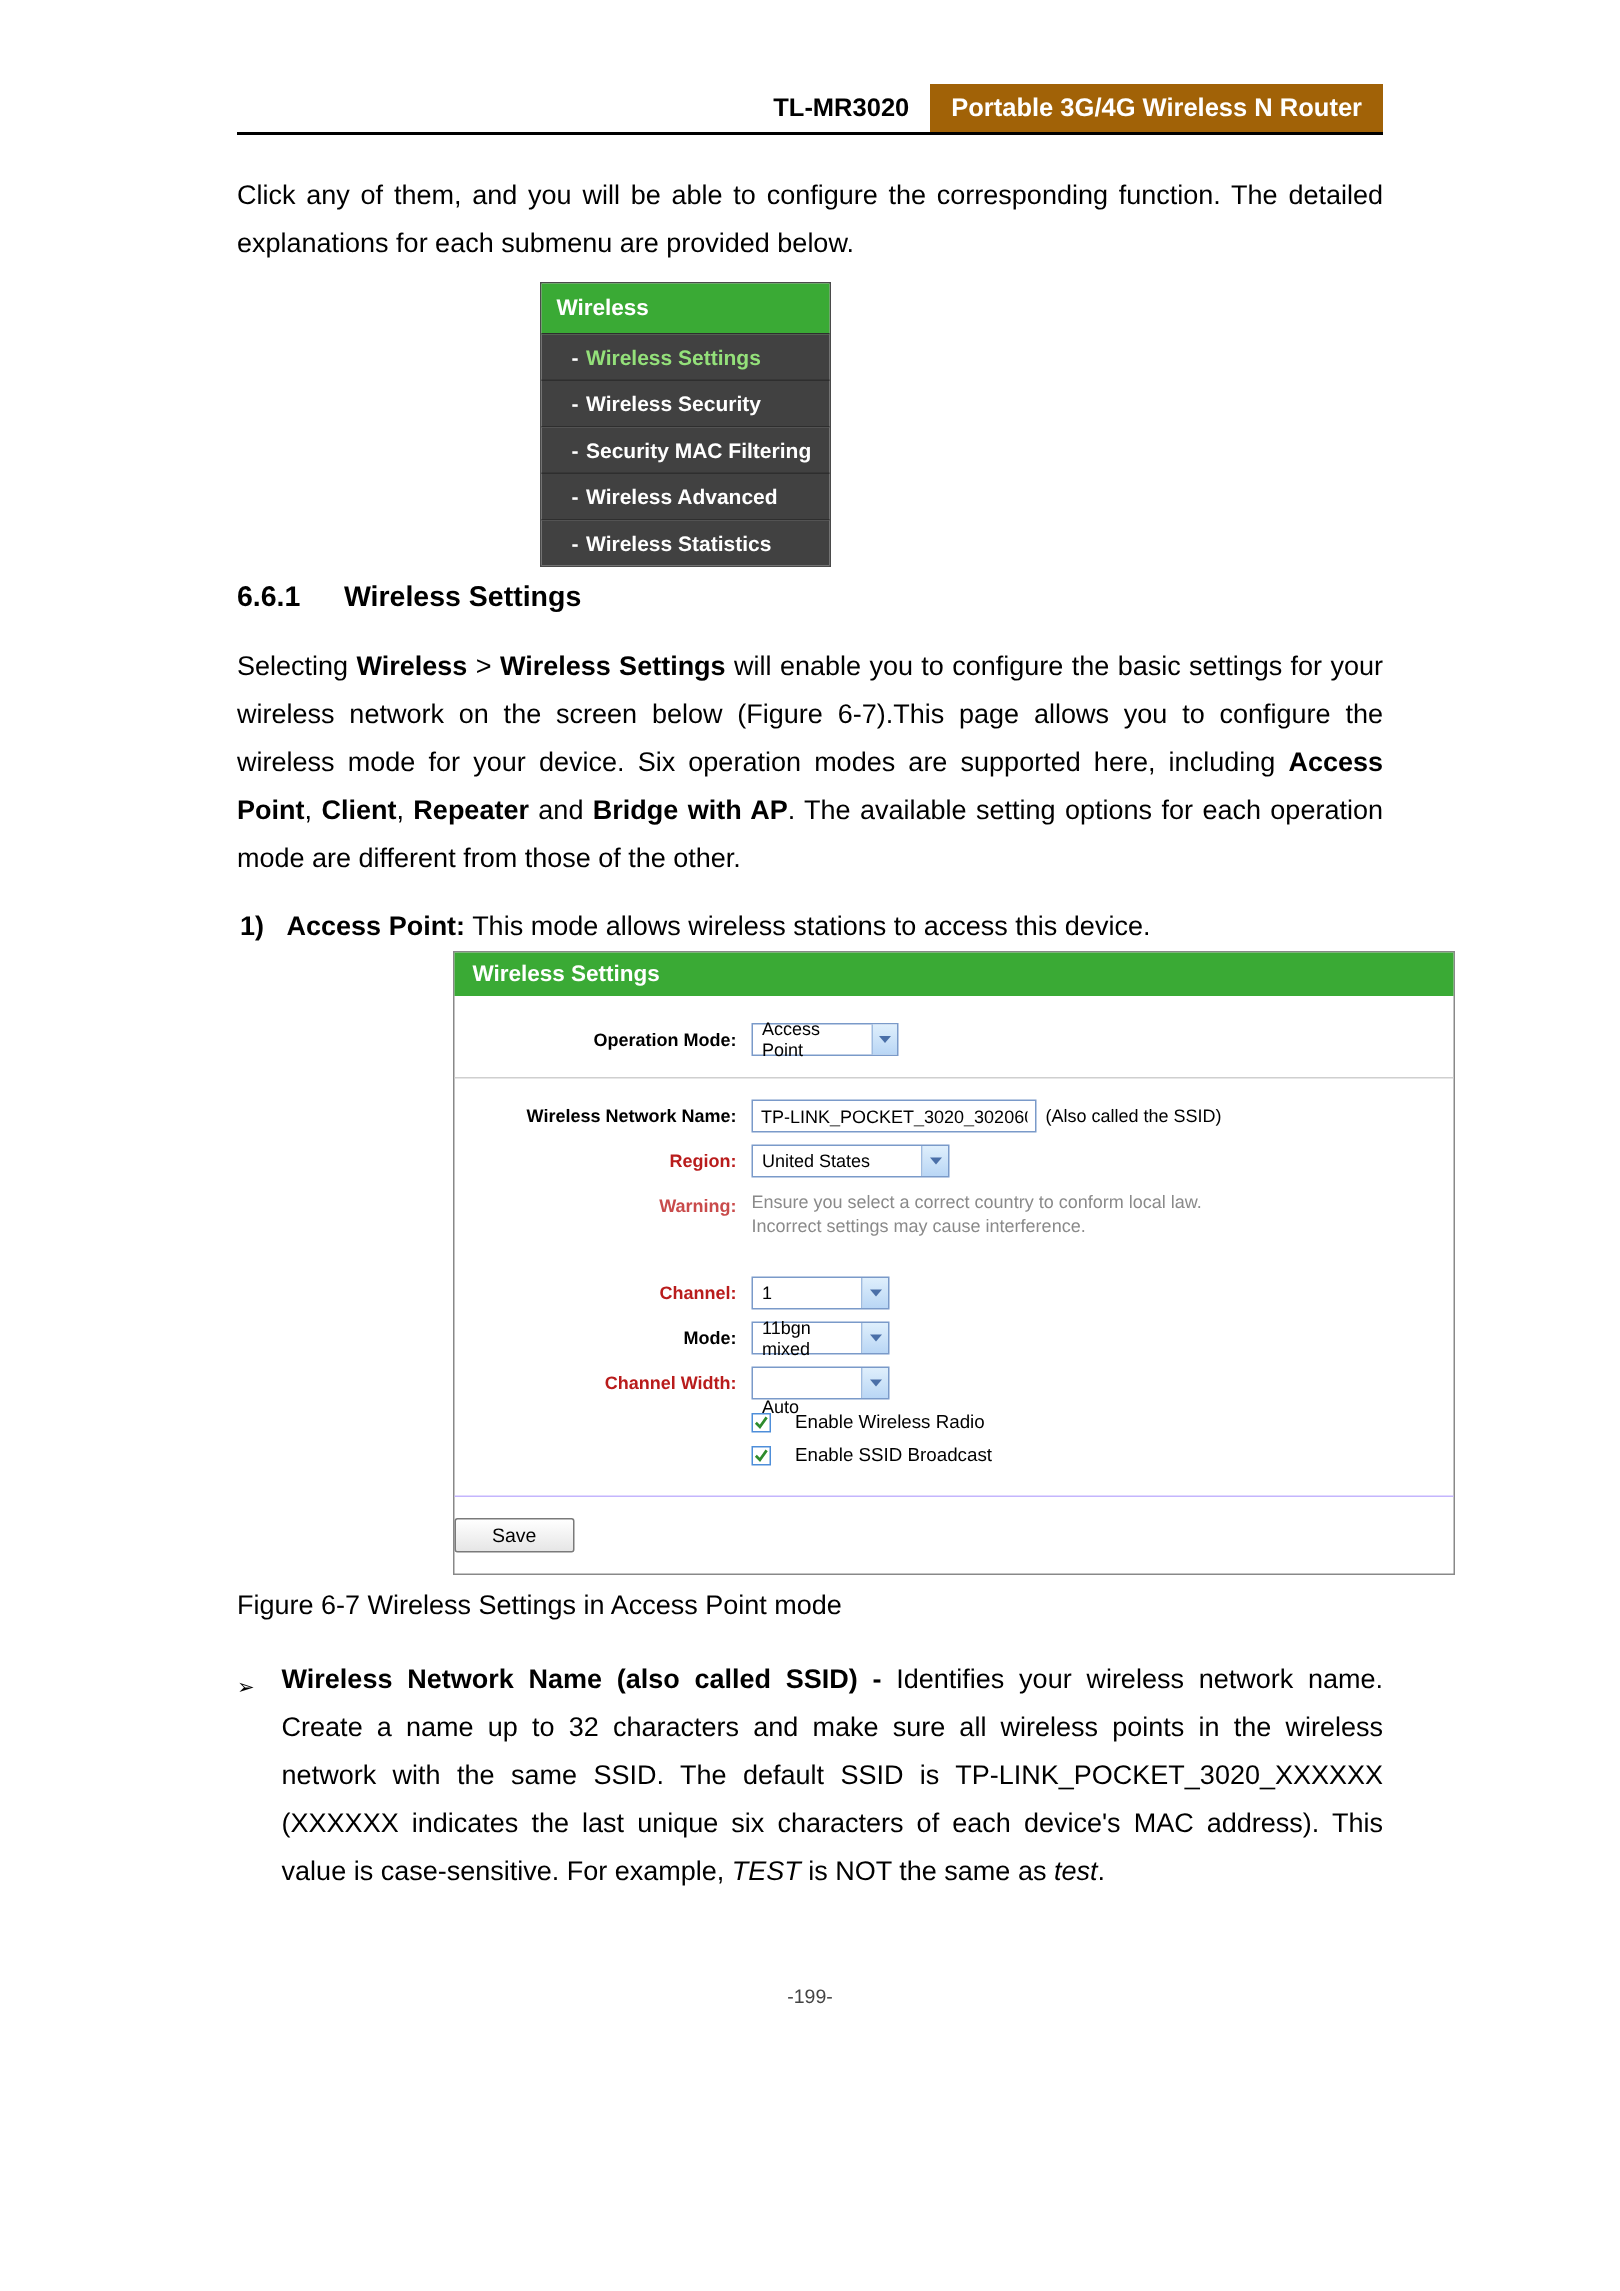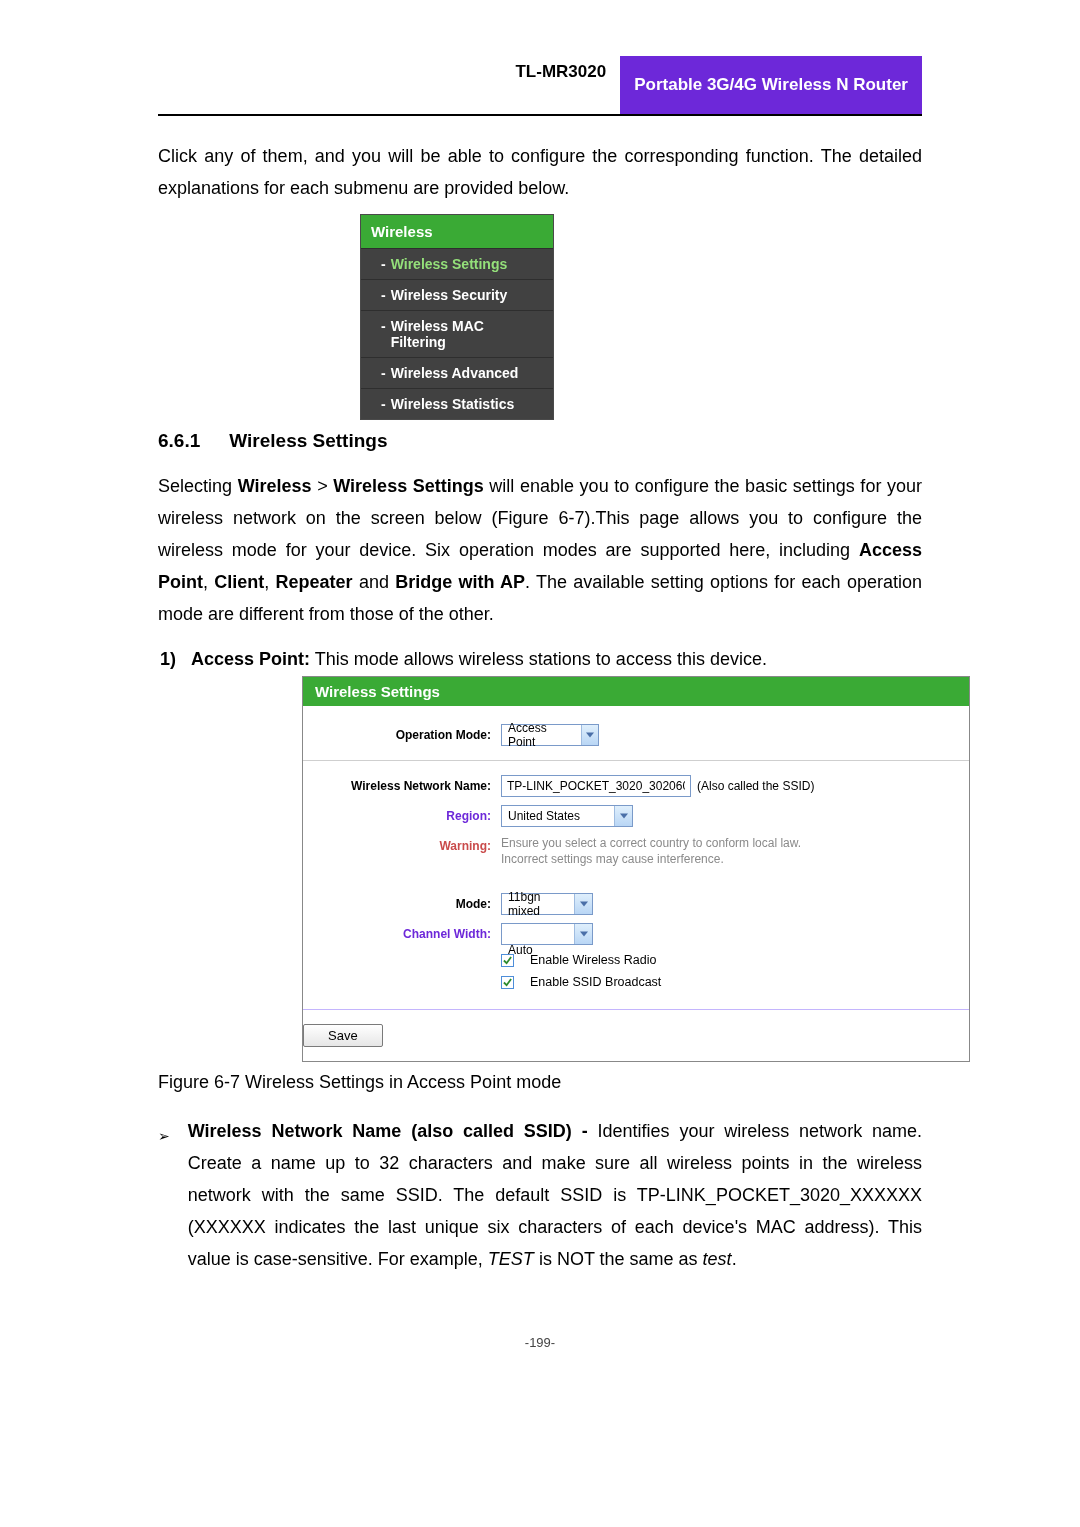--- a/index.html
+++ b/index.html
@@ -24,24 +24,24 @@
     border-bottom: 2px solid #000;
     padding-bottom: 0;
     margin-bottom: 24px;
   }
   .hdr-model {
     font-weight: bold;
     padding: 6px 14px;
     font-size: 17px;
   }
   .hdr-subtitle {
-    background: #6d28d9;
+    background: #a16207;
     color: #fff;
     font-weight: bold;
-    padding: 19px 14px;
+    padding: 6px 14px;
     font-size: 17px;
   }
 
   
   .para {
     font-size: 18px;
     line-height: 32px;
     text-align: justify;
     margin-bottom: 10px;
   }
@@ -111,21 +111,21 @@
   .row {
     display: flex;
     align-items: flex-start;
     margin-bottom: 8px;
   }
   .lblcell {
     width: 182px;
     text-align: right;
     padding-right: 10px;
     font-weight: bold;
-    color: #6d28d9;
+    color: #b91c1c;
     font-size: 12px;
     padding-top: 4px;
   }
   .lblcell.black { color: #000; }
   .valcell {
     flex: 1;
     display: flex;
     align-items: center;
     gap: 6px;
     flex-wrap: wrap;
@@ -242,21 +242,21 @@
     <div class="wmenu-item active">
       <span class="dash">-</span>
       <span class="lbl">Wireless Settings</span>
     </div>
     <div class="wmenu-item">
       <span class="dash">-</span>
       <span class="lbl">Wireless Security</span>
     </div>
     <div class="wmenu-item">
       <span class="dash">-</span>
-      <span class="lbl">Wireless MAC Filtering</span>
+      <span class="lbl">Security MAC Filtering</span>
     </div>
     <div class="wmenu-item">
       <span class="dash">-</span>
       <span class="lbl">Wireless Advanced</span>
     </div>
     <div class="wmenu-item">
       <span class="dash">-</span>
       <span class="lbl">Wireless Statistics</span>
     </div>
   </div>
@@ -323,20 +323,33 @@
         <div class="valcell">
           <div class="warn">
             <span>Ensure you select a correct country to conform local law.</span><br>
             <span>Incorrect settings may cause interference.</span>
           </div>
         </div>
       </div>
 
       <div style="height:18px;"></div>
 
+      <div class="row">
+        <div class="lblcell">Channel:</div>
+        <div class="valcell">
+          <div class="sel" style="width:92px;">
+            <span class="seltext" style="flex:1;">1</span>
+            <span class="selbtn">
+                <svg viewBox="0 0 10 6">
+                  <path d="M0 0 L10 0 L5 6 Z" fill="#4a6fa8"></path>
+                </svg>
+              </span>
+          </div>
+        </div>
+      </div>
 
       <div class="row">
         <div class="lblcell black">Mode:</div>
         <div class="valcell">
           <div class="sel" style="width:92px;">
             <span class="seltext" style="flex:1;">11bgn mixed</span>
             <span class="selbtn">
                 <svg viewBox="0 0 10 6">
                   <path d="M0 0 L10 0 L5 6 Z" fill="#4a6fa8"></path>
                 </svg>

